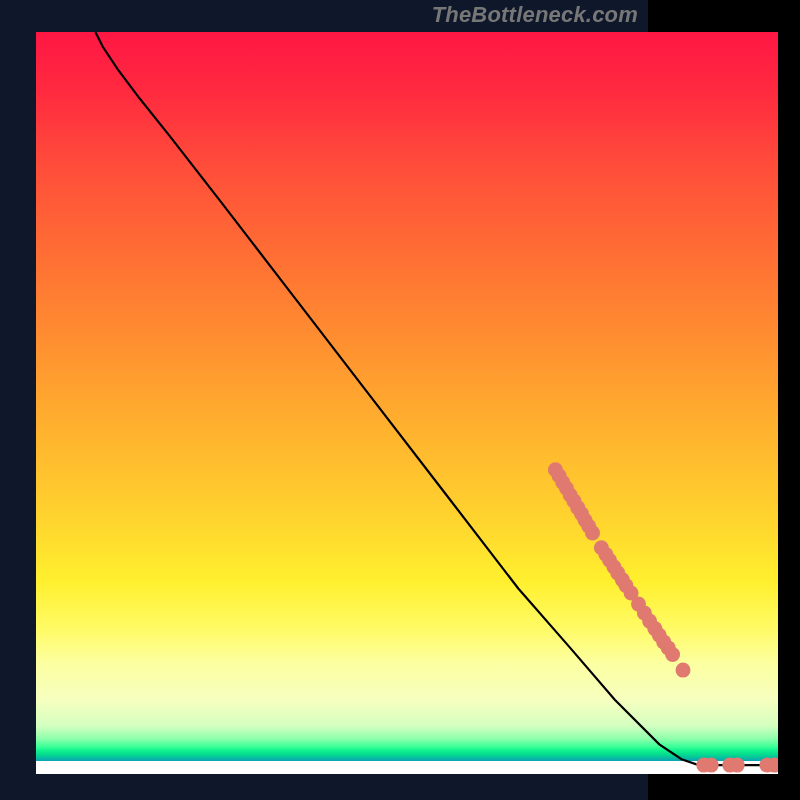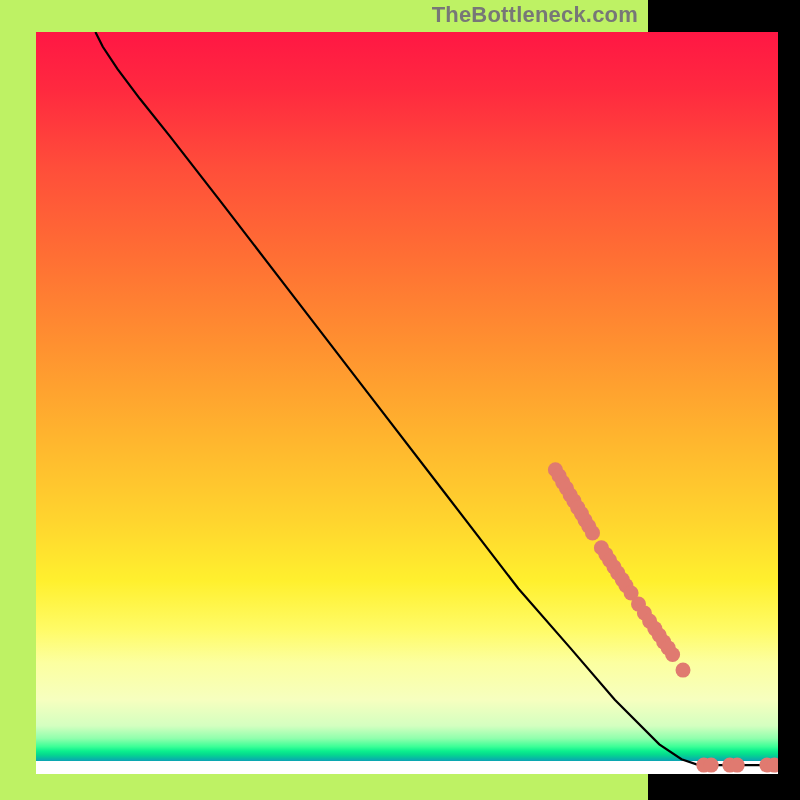--- a/index.html
+++ b/index.html
@@ -8,21 +8,22 @@
     width: 800px;
     height: 800px;
     background: #000;
     font-family: Arial, Helvetica, sans-serif;
     overflow: hidden;
   }
   .frame {
     position: relative;
     width: 648px;
     height: 800px;
-    background: #bef264;
+    background: #0f172a;
+    font-style: italic;
   }
   .attrib {
     position: absolute;
     top: 2px;
     right: 10px;
     color: #777;
     font-size: 22px;
     font-weight: 600;
     letter-spacing: 0.2px;
   }

